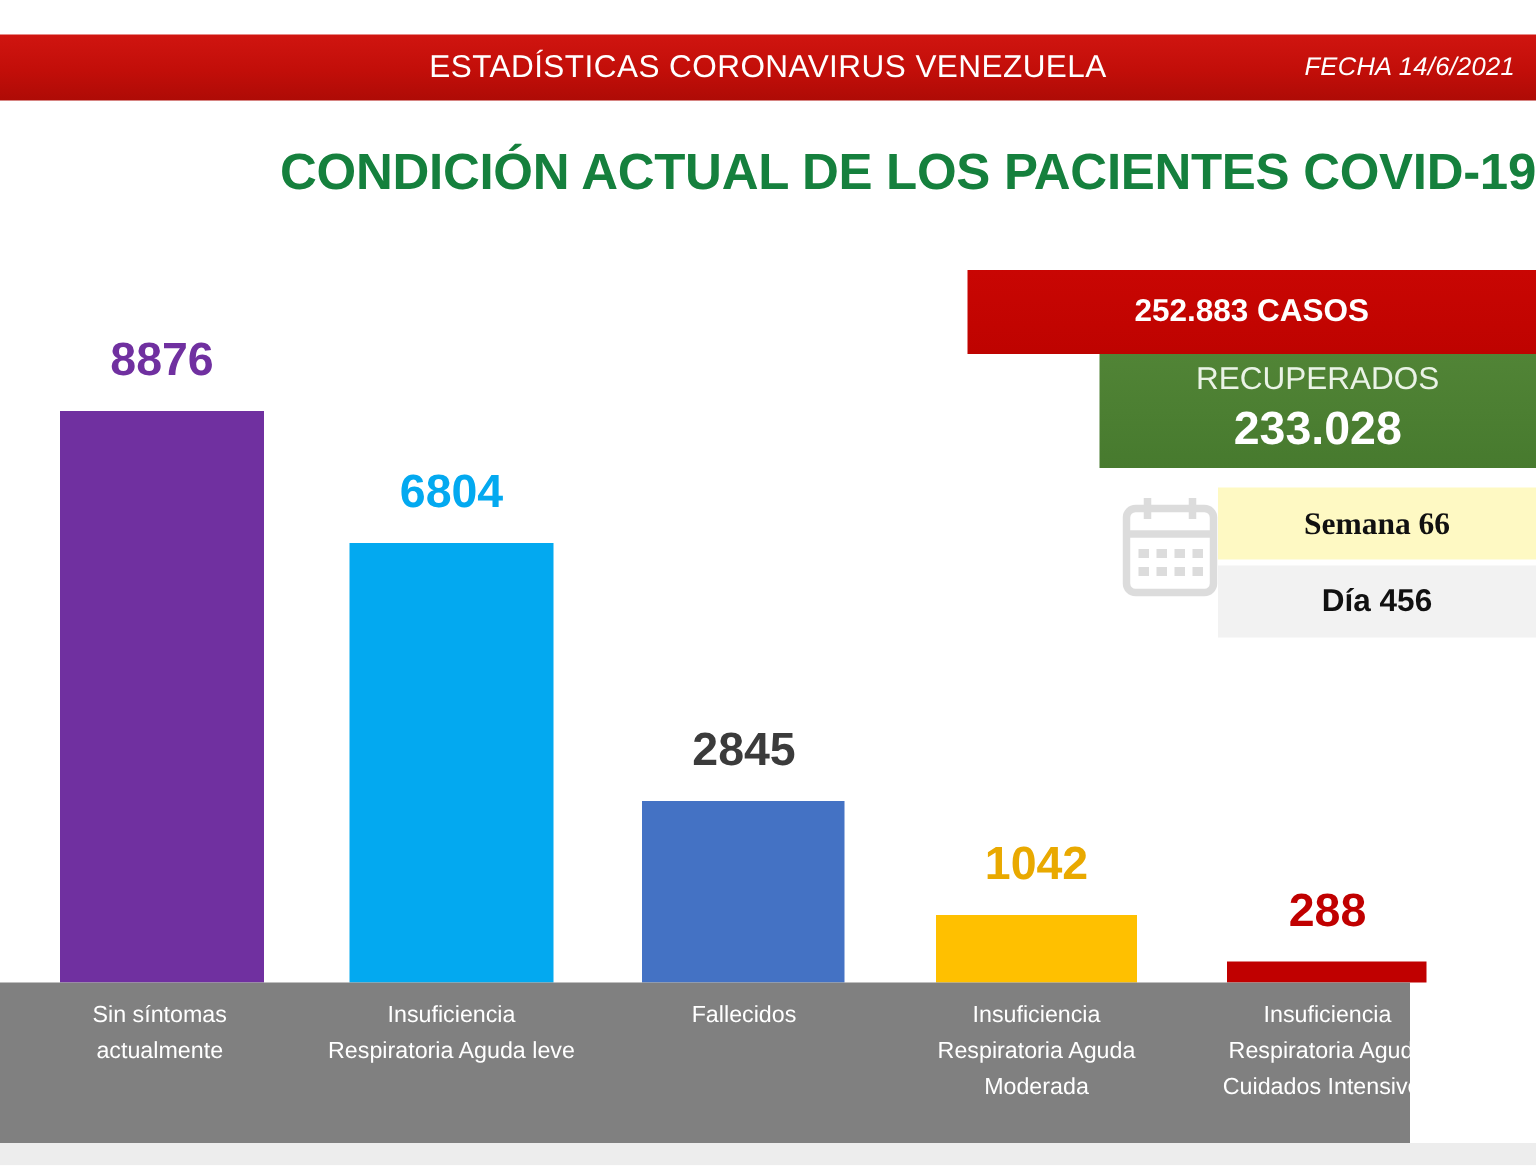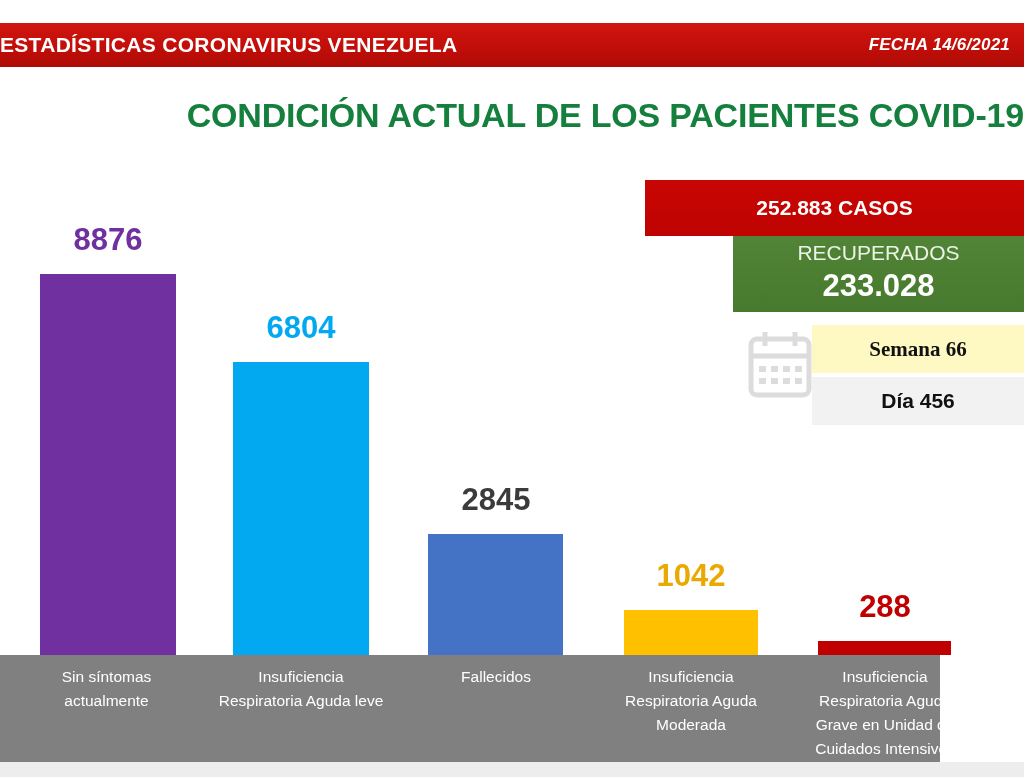--- a/index.html
+++ b/index.html
@@ -29,36 +29,36 @@
     background: #C8110C;
     background: linear-gradient(180deg, #D01510 0%, #C20E09 55%, #AE0B06 100%);
   }
   .banner-title {
     position: absolute;
     left: 0;
     top: 0;
     width: 1024px;
     height: 44px;
     line-height: 44px;
-    text-align: left;
-    color: #ffffff;
-    font-size: 21px;
-    font-weight: bold;
+    text-align: center;
+    color: #ffffff;
+    font-size: 21px;
+    font-weight: normal;
     letter-spacing: 0.3px;
     white-space: nowrap;
   }
   .banner-date {
     position: absolute;
     right: 14px;
     top: 0;
     height: 44px;
     line-height: 44px;
     color: #ffffff;
     font-size: 17px;
-    font-weight: bold;
+    font-weight: normal;
     font-style: italic;
     letter-spacing: 0.2px;
     white-space: nowrap;
     text-align: center;
   }
 
   
   .heading {
     position: absolute;
     left: 0;
@@ -280,20 +280,19 @@
         <div>Fallecidos</div>
       </div>
       <div class="cat-label" style="left: 583px; width: 216px;">
         <div>Insuficiencia</div>
         <div>Respiratoria Aguda</div>
         <div>Moderada</div>
       </div>
       <div class="cat-label" style="left: 777px; width: 216px;">
         <div>Insuficiencia</div>
         <div>Respiratoria Aguda</div>
-        <div>Grave en Unidad de</div>
         <div>Cuidados Intensivos</div>
       </div>
     </div>
 
   <div class="footer-strip"></div>
 
 </div>
 
 </body></html>

